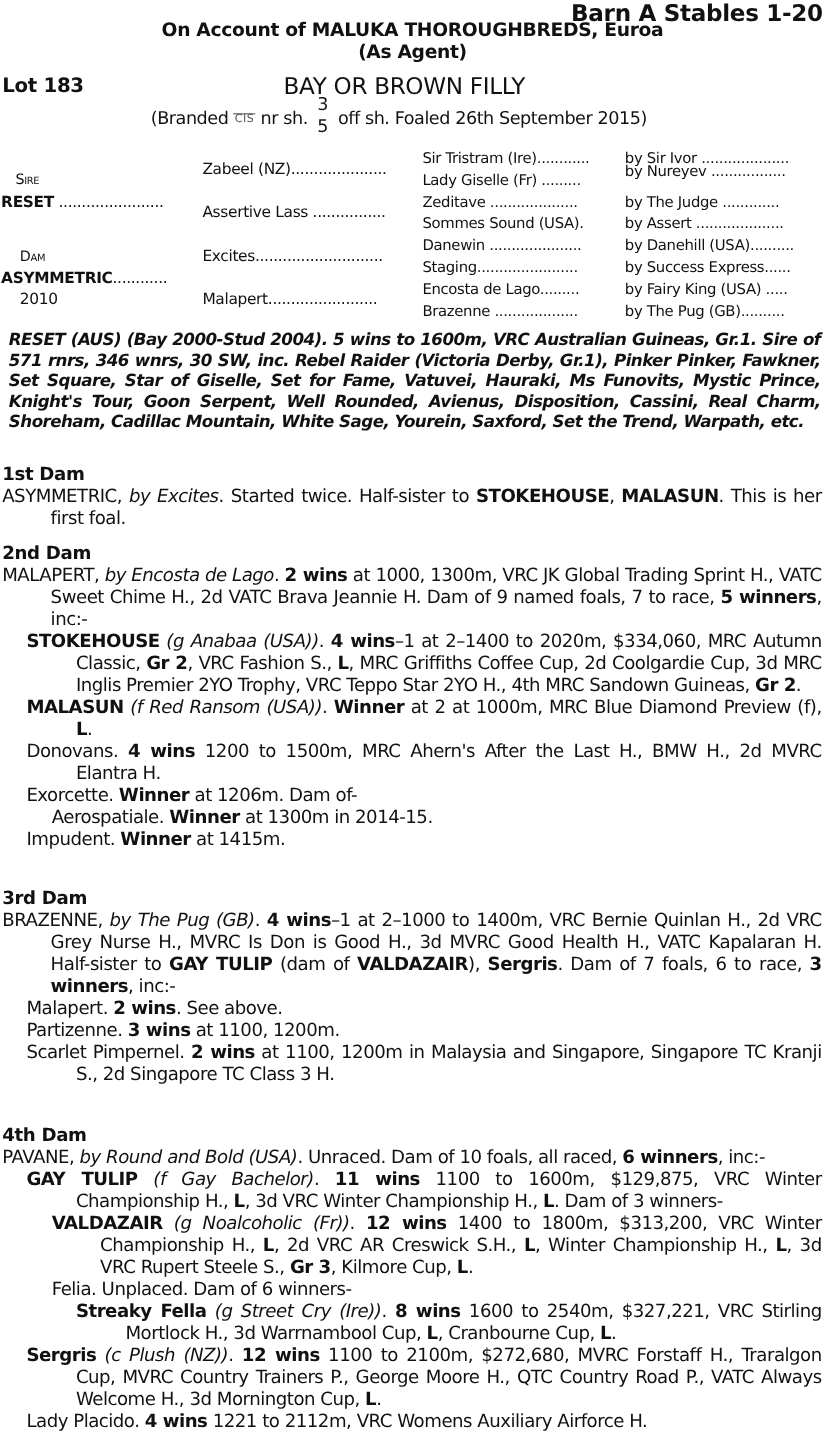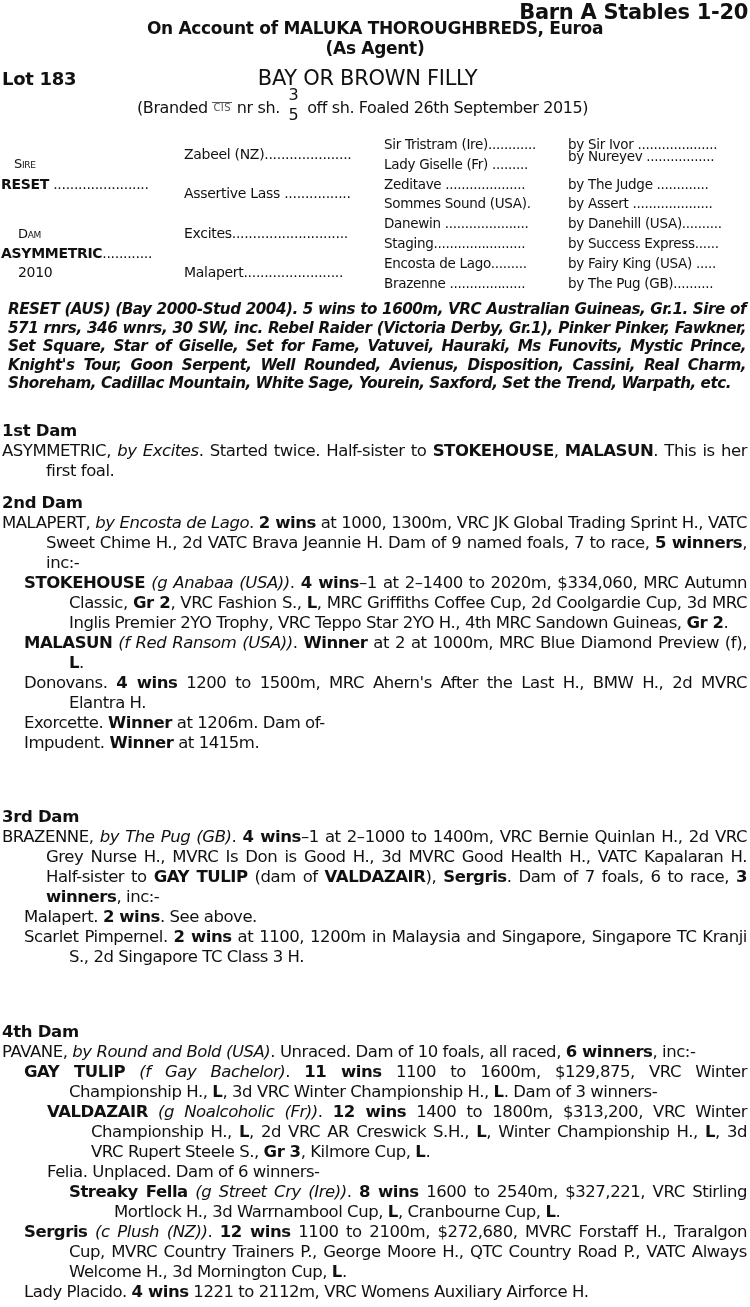--- a/index.html
+++ b/index.html
@@ -111,33 +111,39 @@
     <div style="padding-left:67px; text-indent:-45px;">
       <span class="b">MALASUN</span>
       <span class="i">(f Red Ransom (USA))</span><span>. </span><span class="b">Winner</span><span> at 2 at 1000m, MRC Blue Diamond Preview (f), </span><span class="b">L</span><span>.</span>
     </div>
     <div style="padding-left:67px; text-indent:-45px;">
       <span>Donovans.</span><span> </span><span class="b">4 wins</span><span> 1200 to 1500m, MRC Ahern's After the Last H., BMW H., 2d MVRC Elantra H.</span>
     </div>
     <div style="padding-left:67px; text-indent:-45px;">
       <span>Exorcette.</span><span> </span><span class="b">Winner</span><span> at 1206m. Dam of-</span>
     </div>
+    <div style="padding-left:67px; text-indent:-22px;">
+      <span>Aerospatiale.</span><span> </span><span class="b">Winner</span><span> at 1300m in 2014-15.</span>
+    </div>
     <div style="padding-left:67px; text-indent:-45px;">
       <span>Impudent.</span><span> </span><span class="b">Winner</span><span> at 1415m.</span>
     </div>
   </div>
 
   <div class="sec-head" style="top:807px;">3rd Dam</div>
   <div class="para" style="left:2px; top:827px; width:745px;">
     <div style="padding-left:44px; text-indent:-44px;">
       <span>BRAZENNE,</span>
       <span class="i">by The Pug (GB)</span><span>. </span><span class="b">4 wins</span><span>–1 at 2–1000 to 1400m, VRC Bernie Quinlan H., 2d VRC Grey Nurse H., MVRC Is Don is Good H., 3d MVRC Good Health H., VATC Kapalaran H. Half-sister to </span><span class="b">GAY TULIP</span><span> (dam of </span><span class="b">VALDAZAIR</span><span>), </span><span class="b">Sergris</span><span>. Dam of 7 foals, 6 to race, </span><span class="b">3 winners</span><span>, inc:-</span>
     </div>
     <div style="padding-left:67px; text-indent:-45px;">
       <span>Malapert.</span><span> </span><span class="b">2 wins</span><span>. See above.</span>
+    </div>
+    <div style="padding-left:67px; text-indent:-45px;">
+      <span>Partizenne.</span><span> </span><span class="b">3 wins</span><span> at 1100, 1200m.</span>
     </div>
     <div style="padding-left:67px; text-indent:-45px;">
       <span>Scarlet Pimpernel.</span><span> </span><span class="b">2 wins</span><span> at 1100, 1200m in Malaysia and Singapore, Singapore TC Kranji S., 2d Singapore TC Class 3 H.</span>
     </div>
   </div>
 
   <div class="sec-head" style="top:1022px;">4th Dam</div>
   <div class="para" style="left:2px; top:1042px; width:745px;">
     <div style="padding-left:44px; text-indent:-44px;">
       <span>PAVANE,</span>

